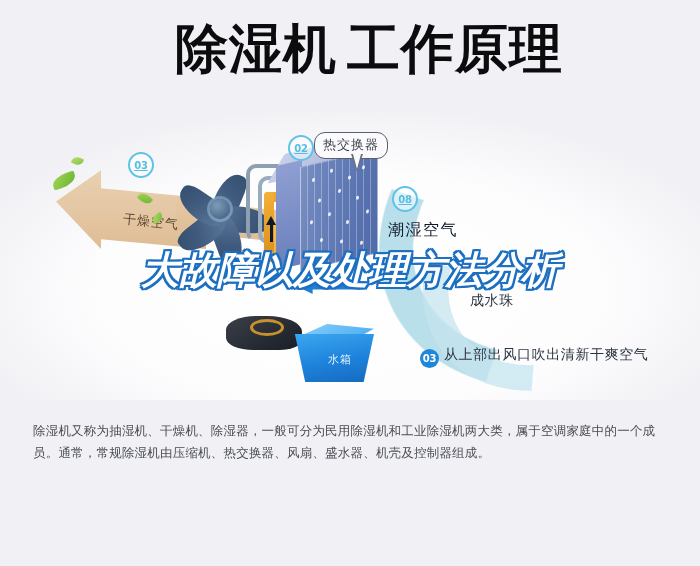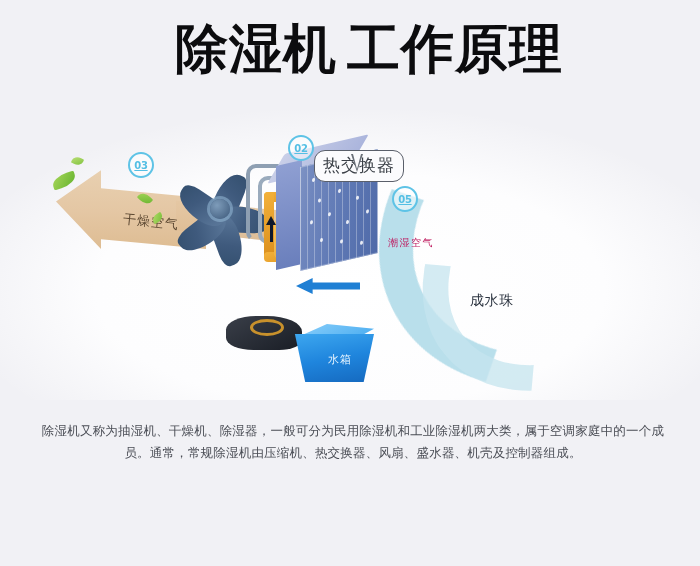--- a/index.html
+++ b/index.html
@@ -270,26 +270,26 @@
     border: 2px solid #5ec3e6;
     color: #54bfe4;
     background: rgba(255,255,255,.55);
   }
   .badge.b03 { left: 128px; top: 42px; }
   .badge.b02 { left: 288px; top: 25px; }
   .badge.b01 { left: 392px; top: 76px; }
 
   
   .callout {
-    position: absolute; left: 314px; top: 40px;
+    position: absolute; left: 314px; top: 22px;
     padding: 3px 8px 4px;
     border: 1.5px solid #5a5f6a;
     border-radius: 11px;
     background: #fbfbfd;
-    font-size: 17px; color: #3b4047;
+    font-size: 13px; color: #3b4047;
     letter-spacing: 1px;
     white-space: nowrap;
     font-family: "DejaVu Sans", "Liberation Sans", sans-serif;
   }
   .callout-tail {
     position: absolute; left: 351px; top: 44px;
     width: 0; height: 0;
     border-left: 6px solid transparent;
     border-right: 6px solid transparent;
     border-top: 18px solid #6a7078;
@@ -297,22 +297,22 @@
   .callout-tail:after {
     content: "";
     position: absolute; left: -4px; top: -18px;
     width: 0; height: 0;
     border-left: 4px solid transparent;
     border-right: 4px solid transparent;
     border-top: 15px solid #fbfbfd;
   }
 
   .label-humid {
-    position: absolute; left: 388px; top: 126px;
-    font-size: 10px; color: #be185d; letter-spacing: 1.5px;
+    position: absolute; left: 388px; top: 110px;
+    font-size: 16px; color: #0f172a; letter-spacing: 1.5px;
     font-family: "DejaVu Sans", "Liberation Sans", sans-serif;
   }
 
   
   .note {
     position: absolute;
     font-size: 14px; color: #2c3440;
     letter-spacing: .6px;
     white-space: nowrap;
     font-family: "DejaVu Sans", "Liberation Sans", sans-serif;
@@ -352,21 +352,20 @@
       0 2px 0 #1d6fc0, 0 -2px 0 #1d6fc0,
       2px 2px 0 #1d6fc0, -2px 2px 0 #1d6fc0,
       2px -2px 0 #1d6fc0, -2px -2px 0 #1d6fc0;
   }
 
   
   .copy {
     position: absolute;
     left: 33px; top: 420px;
     width: 640px;
-    text-align: center;
   }
   .copy p {
     margin: 0 0 19px 0;
     font-size: 12.5px;
     line-height: 22px;
     color: #4a4d55;
     font-family: "DejaVu Sans", "Liberation Sans", sans-serif;
     letter-spacing: .2px;
   }
 </style>
@@ -447,30 +446,32 @@
 
     <div class="base-dark"></div>
     <div class="tank">
       <div class="tank-top"></div>
       <div class="tank-front"></div>
       <div class="tank-label">水箱</div>
     </div>
 
     <div class="badge outline b03">03</div>
     <div class="badge outline b02">02</div>
-    <div class="badge outline b01">05</div>
+    <div class="badge outline b01">08</div>
 
     <div class="callout">热交换器</div>
     <div class="callout-tail"></div>
 
     <div class="label-humid">潮湿空气</div>
 
     <div class="note n2">成水珠</div>
+    <div class="note n3"><span class="note-badge">03</span><span>从上部出风口吹出清新干爽空气</span></div>
   </div>
 
   <div class="overlay">
+    <div>大故障以及处理方法分析</div>
   </div>
 
   <div class="copy">
     <p>除湿机又称为抽湿机、干燥机、除湿器，一般可分为民用除湿机和工业除湿机两大类，属于空调家庭中的一个成员。通常，常规除湿机由压缩机、热交换器、风扇、盛水器、机壳及控制器组成。</p>
   </div>
 
 </div>
 
 </body></html>

